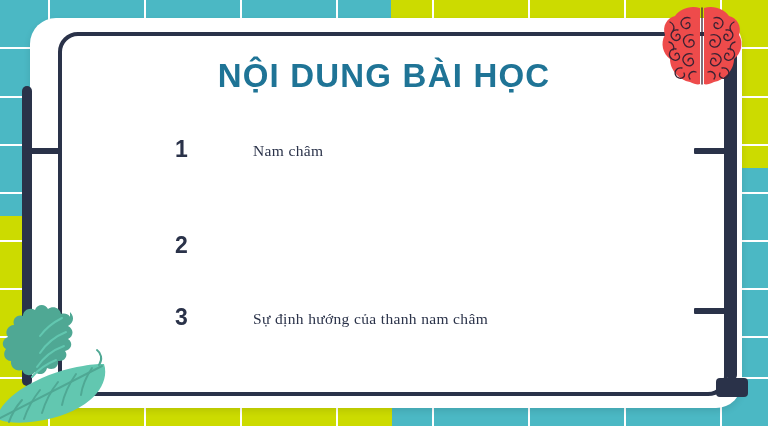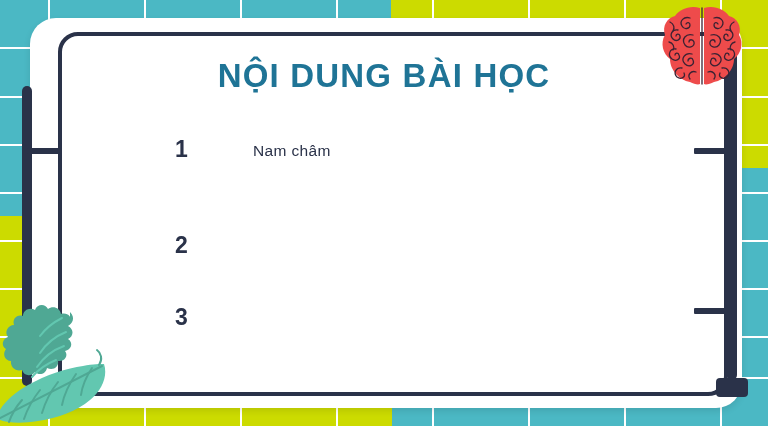--- a/index.html
+++ b/index.html
@@ -105,20 +105,21 @@
     font-weight:bold;
     line-height:26px;
     flex:0 0 78px;
   }
   .label {
     color:var(--navy);
     font-size:15.5px;
     line-height:30px;
     letter-spacing:0.35px;
     white-space:pre-line;
+    font-family:Liberation Serif, serif;
   }
   #row-2 .num { padding-top:16px; }
 
   
   #brain { position:absolute; left:660px; top:2px; width:84px; height:86px; }
 
   
   #leaf { position:absolute; left:-4px; top:288px; width:124px; height:140px; }
 
   :root {
@@ -185,20 +186,21 @@
       <div class="num">1</div>
       <div class="label">Nam châm</div>
     </div>
 
     <div class="agenda-row" id="row-2">
       <div class="num">2</div>
     </div>
 
     <div class="agenda-row" id="row-3">
       <div class="num">3</div>
+      <div class="label">Sự định hướng của thanh nam châm</div>
     </div>
 
   </div>
 
   <svg id="brain" viewBox="0 0 84 86">
 
     <path d="M40 6 C30 3 20 7 15 14 C7 16 2 24 5 33 C0 41 3 52 10 57 C10 68 19 78 30 80 C34 82 38 83 40 82 Z" fill="#EE4B4B"></path>
 
     <path d="M44 6 C54 3 64 7 69 14 C77 16 82 24 79 33 C84 41 81 52 74 57 C74 68 65 78 54 80 C50 82 46 83 44 82 Z" fill="#EE4B4B"></path>
     <g stroke="#3B2233" stroke-width="1.3" fill="none" stroke-linecap="round">

